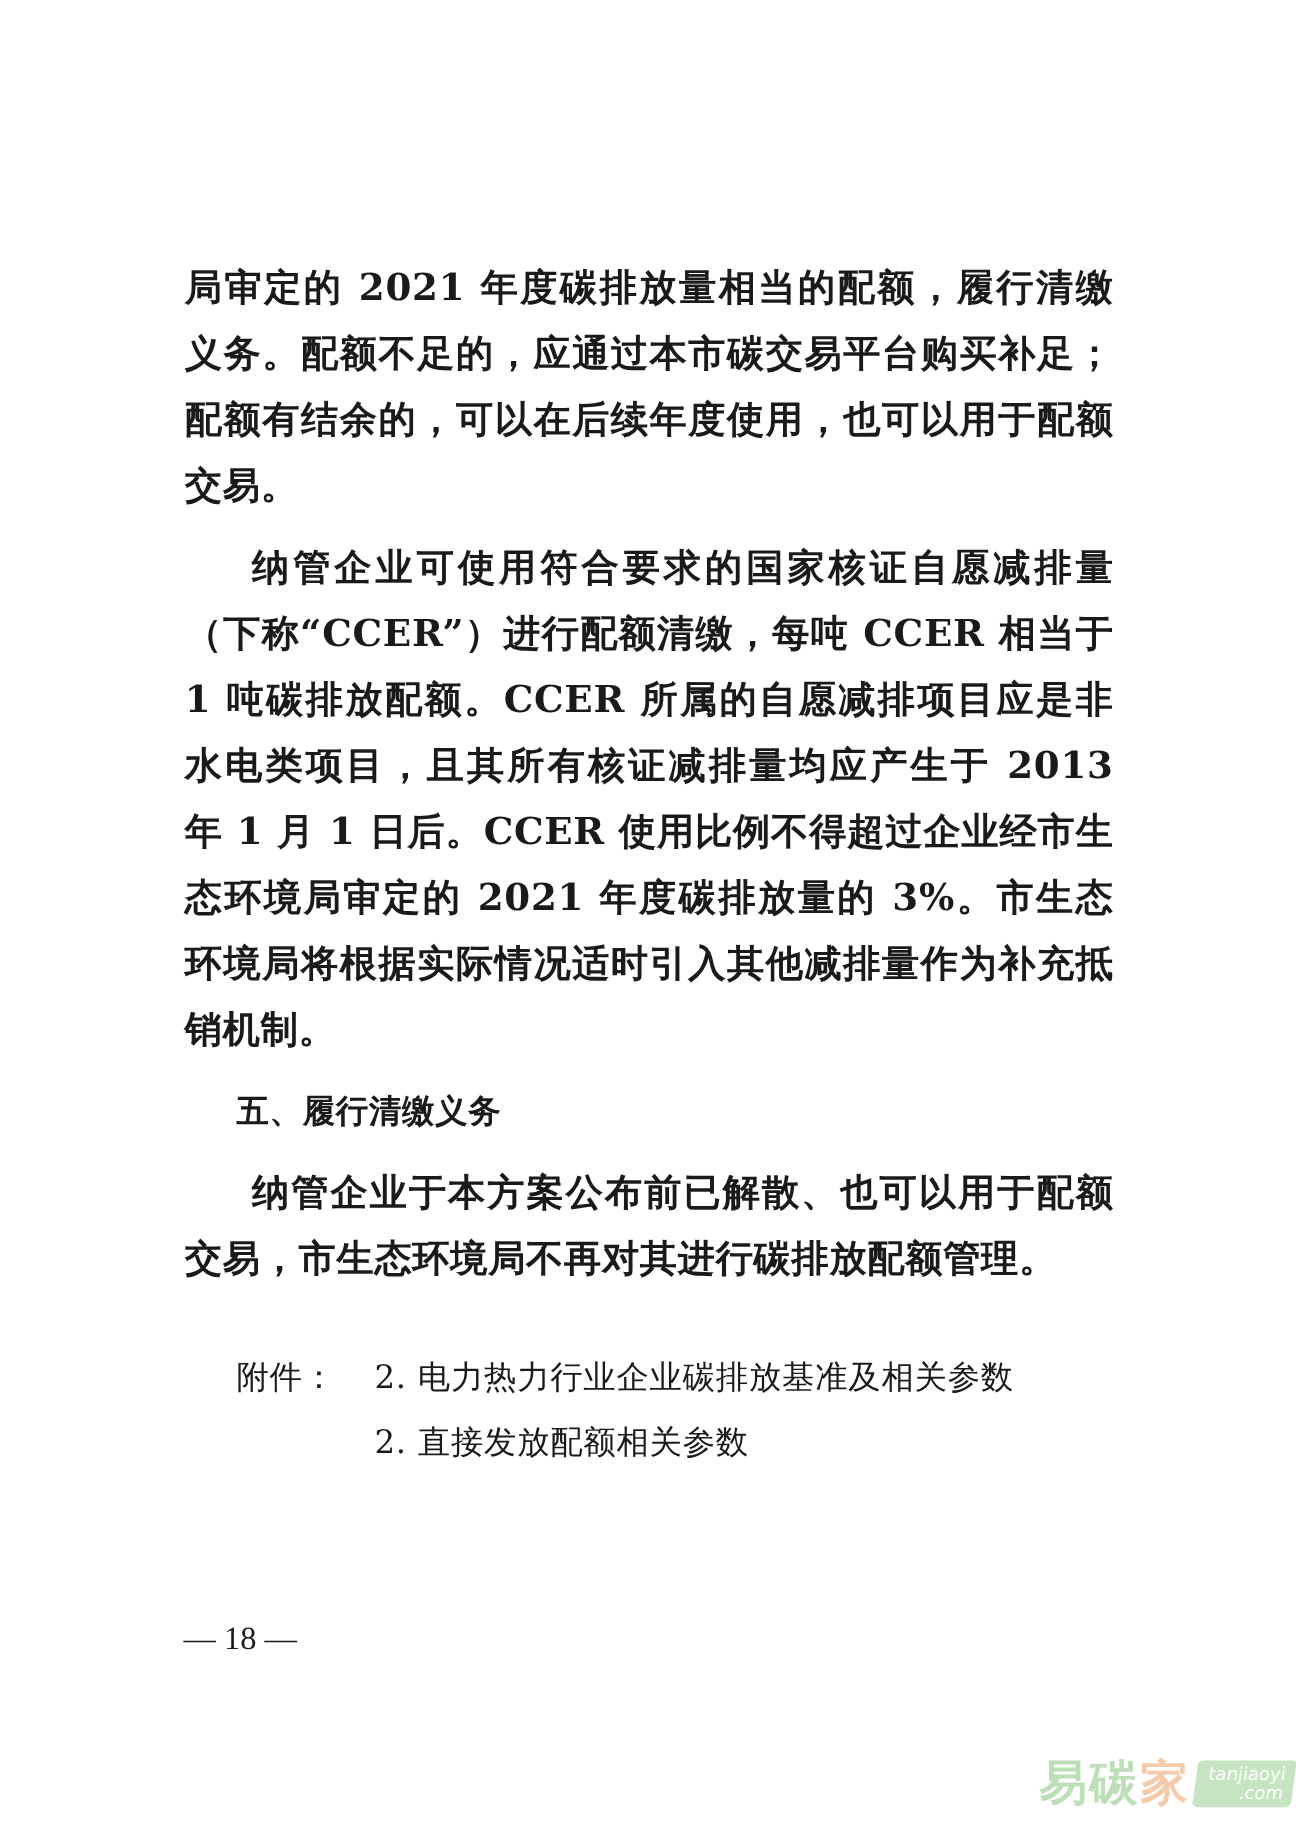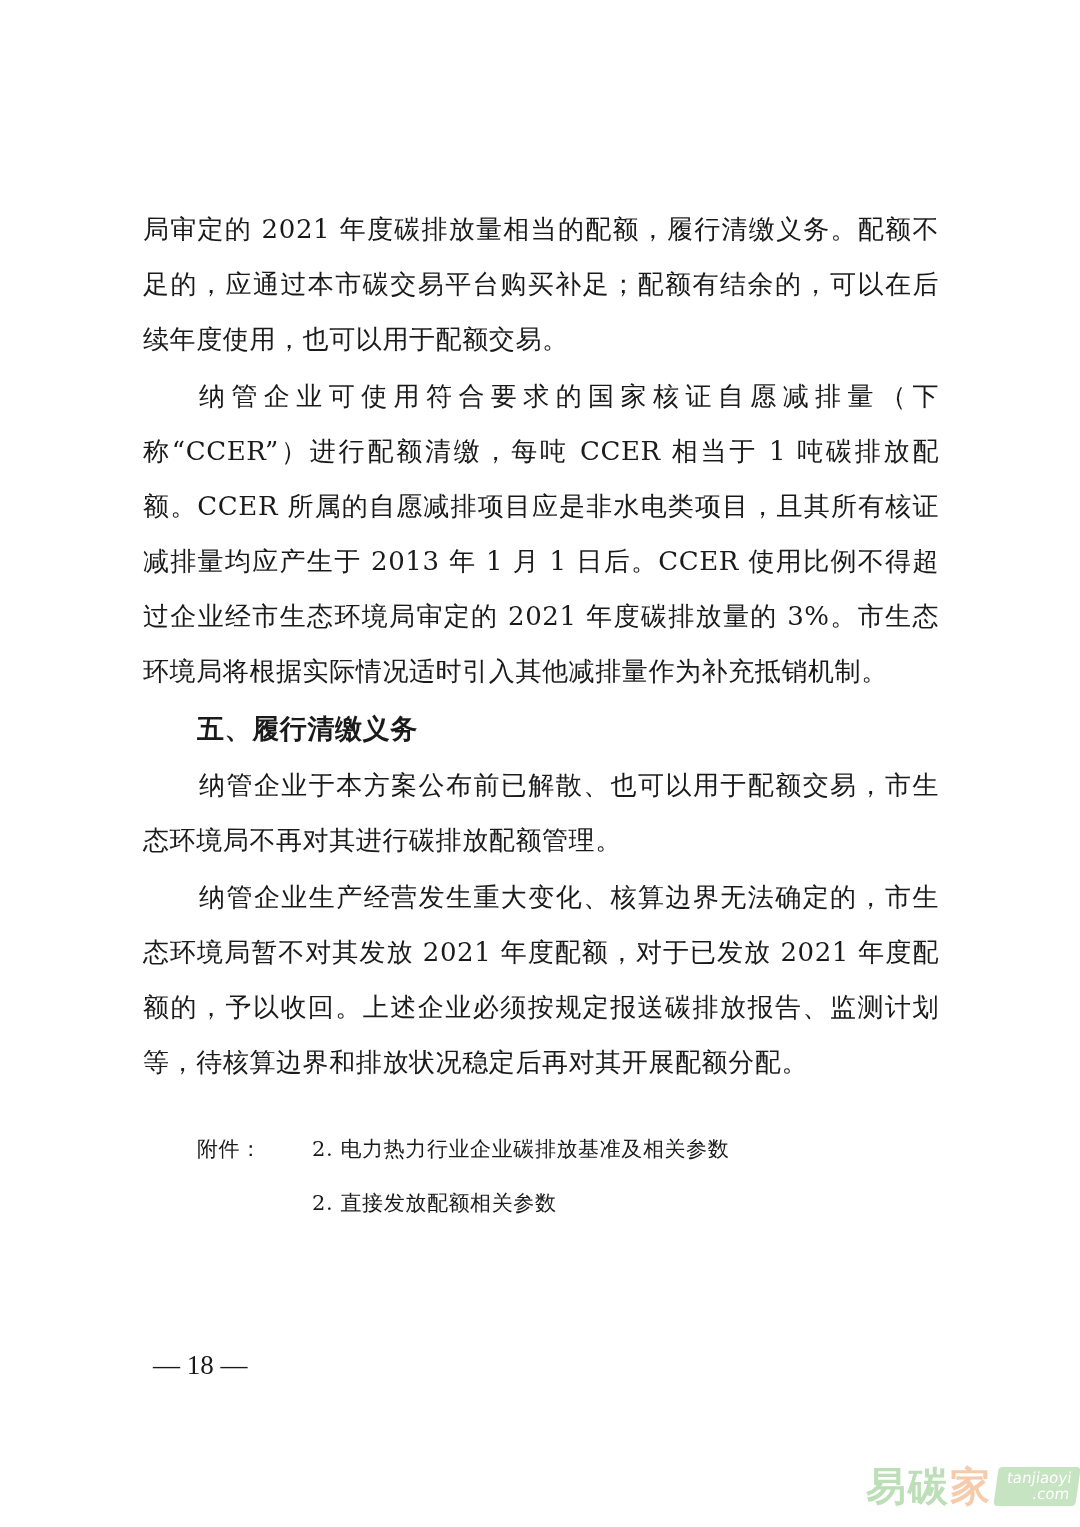--- a/index.html
+++ b/index.html
@@ -15,44 +15,45 @@
       font-family: "DejaVu Serif", "Liberation Serif", serif;
       color: #1a1a1a;
     }
     .page-body {
       position: absolute;
       left: 141px;
       top: 200px;
       width: 800px;
     }
     .para {
-      margin: 2px;
-      font-size: 26px;
+      margin: 13px;
+      font-size: 31px;
       line-height: 55px;
       text-align: justify;
       text-align-last: left;
       letter-spacing: 0.6px;
+      font-weight: bold;
     }
     .indent {
       text-indent: 56px;
     }
     .heading {
       margin: 0;
       padding-left: 56px;
       font-size: 27px;
       line-height: 55px;
       font-family: "DejaVu Sans", "Liberation Sans", sans-serif;
       font-weight: bold;
       letter-spacing: 0.6px;
     }
     .attachments {
       position: absolute;
       left: 197px;
       top: 1122px;
-      font-size: 21px;
+      font-size: 27px;
       line-height: 54px;
       letter-spacing: 0.6px;
     }
     .attach-row {
       display: flex;
       white-space: nowrap;
     }
     .attach-label {
       width: 115px;
     }
@@ -99,21 +100,20 @@
     }
   </style>
 </head>
 <body>
 
 <div class="page-body">
   <p class="para">局审定的 2021 年度碳排放量相当的配额，履行清缴义务。配额不足的，应通过本市碳交易平台购买补足；配额有结余的，可以在后续年度使用，也可以用于配额交易。</p>
   <p class="para indent">纳管企业可使用符合要求的国家核证自愿减排量（下称“CCER”）进行配额清缴，每吨 CCER 相当于 1 吨碳排放配额。CCER 所属的自愿减排项目应是非水电类项目，且其所有核证减排量均应产生于 2013 年 1 月 1 日后。CCER 使用比例不得超过企业经市生态环境局审定的 2021 年度碳排放量的 3%。市生态环境局将根据实际情况适时引入其他减排量作为补充抵销机制。</p>
   <h2 class="heading">五、履行清缴义务</h2>
   <p class="para indent">纳管企业于本方案公布前已解散、也可以用于配额交易，市生态环境局不再对其进行碳排放配额管理。</p>
-  <p class="para indent">纳管企业生产经营发生重大变化、核算边界无法确定的，市生态环境局暂不对其发放 2021 年度配额，对于已发放 2021 年度配额的，予以收回。上述企业必须按规定报送碳排放报告、监测计划等，待核算边界和排放状况稳定后再对其开展配额分配。</p>
 </div>
 
 <div class="attachments">
   <div class="attach-row">
     <span class="attach-label">附件：</span>
     <span>2. 电力热力行业企业碳排放基准及相关参数</span>
   </div>
   <div class="attach-row">
     <span class="attach-spacer"></span>
     <span>2. 直接发放配额相关参数</span>

